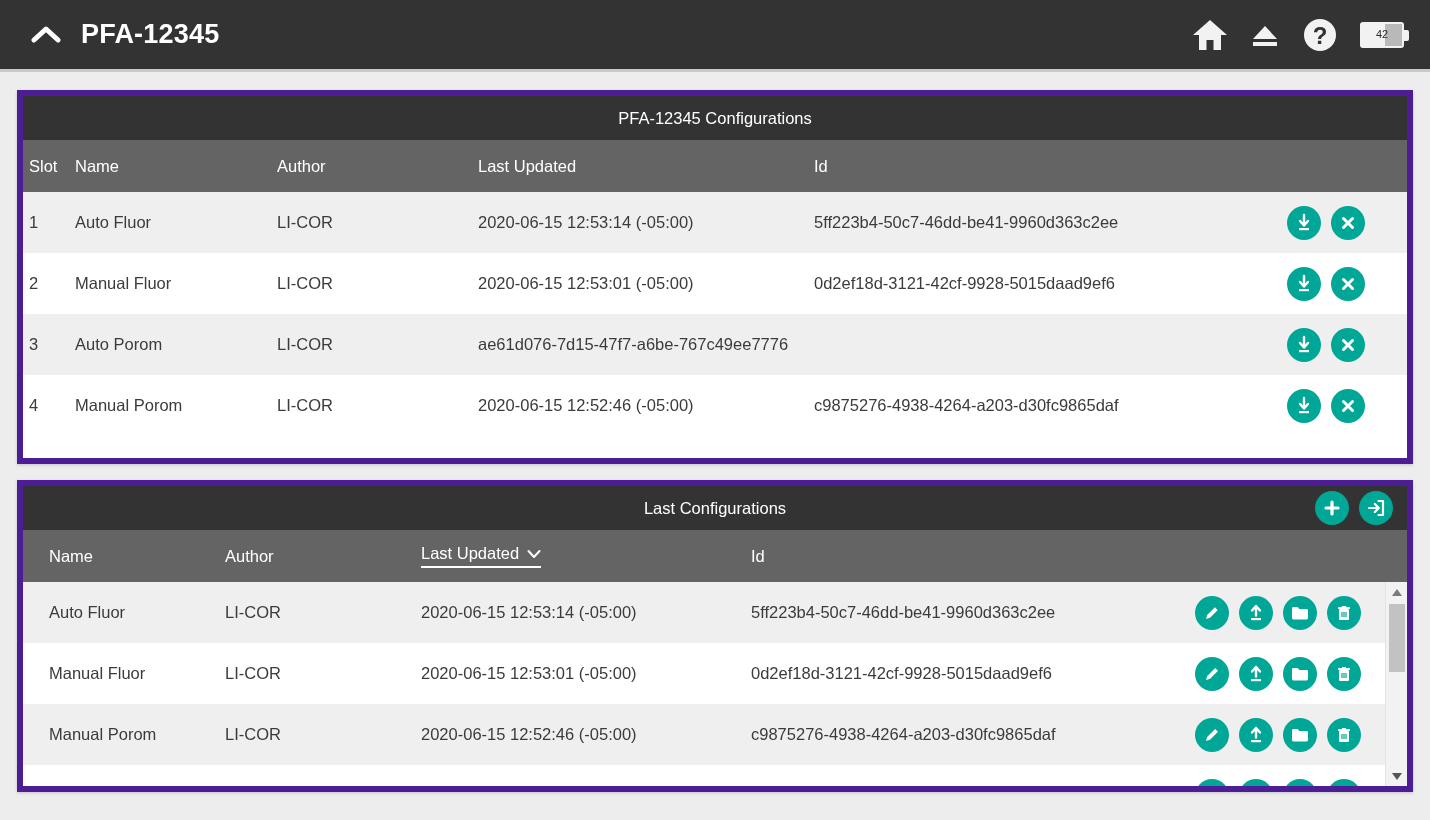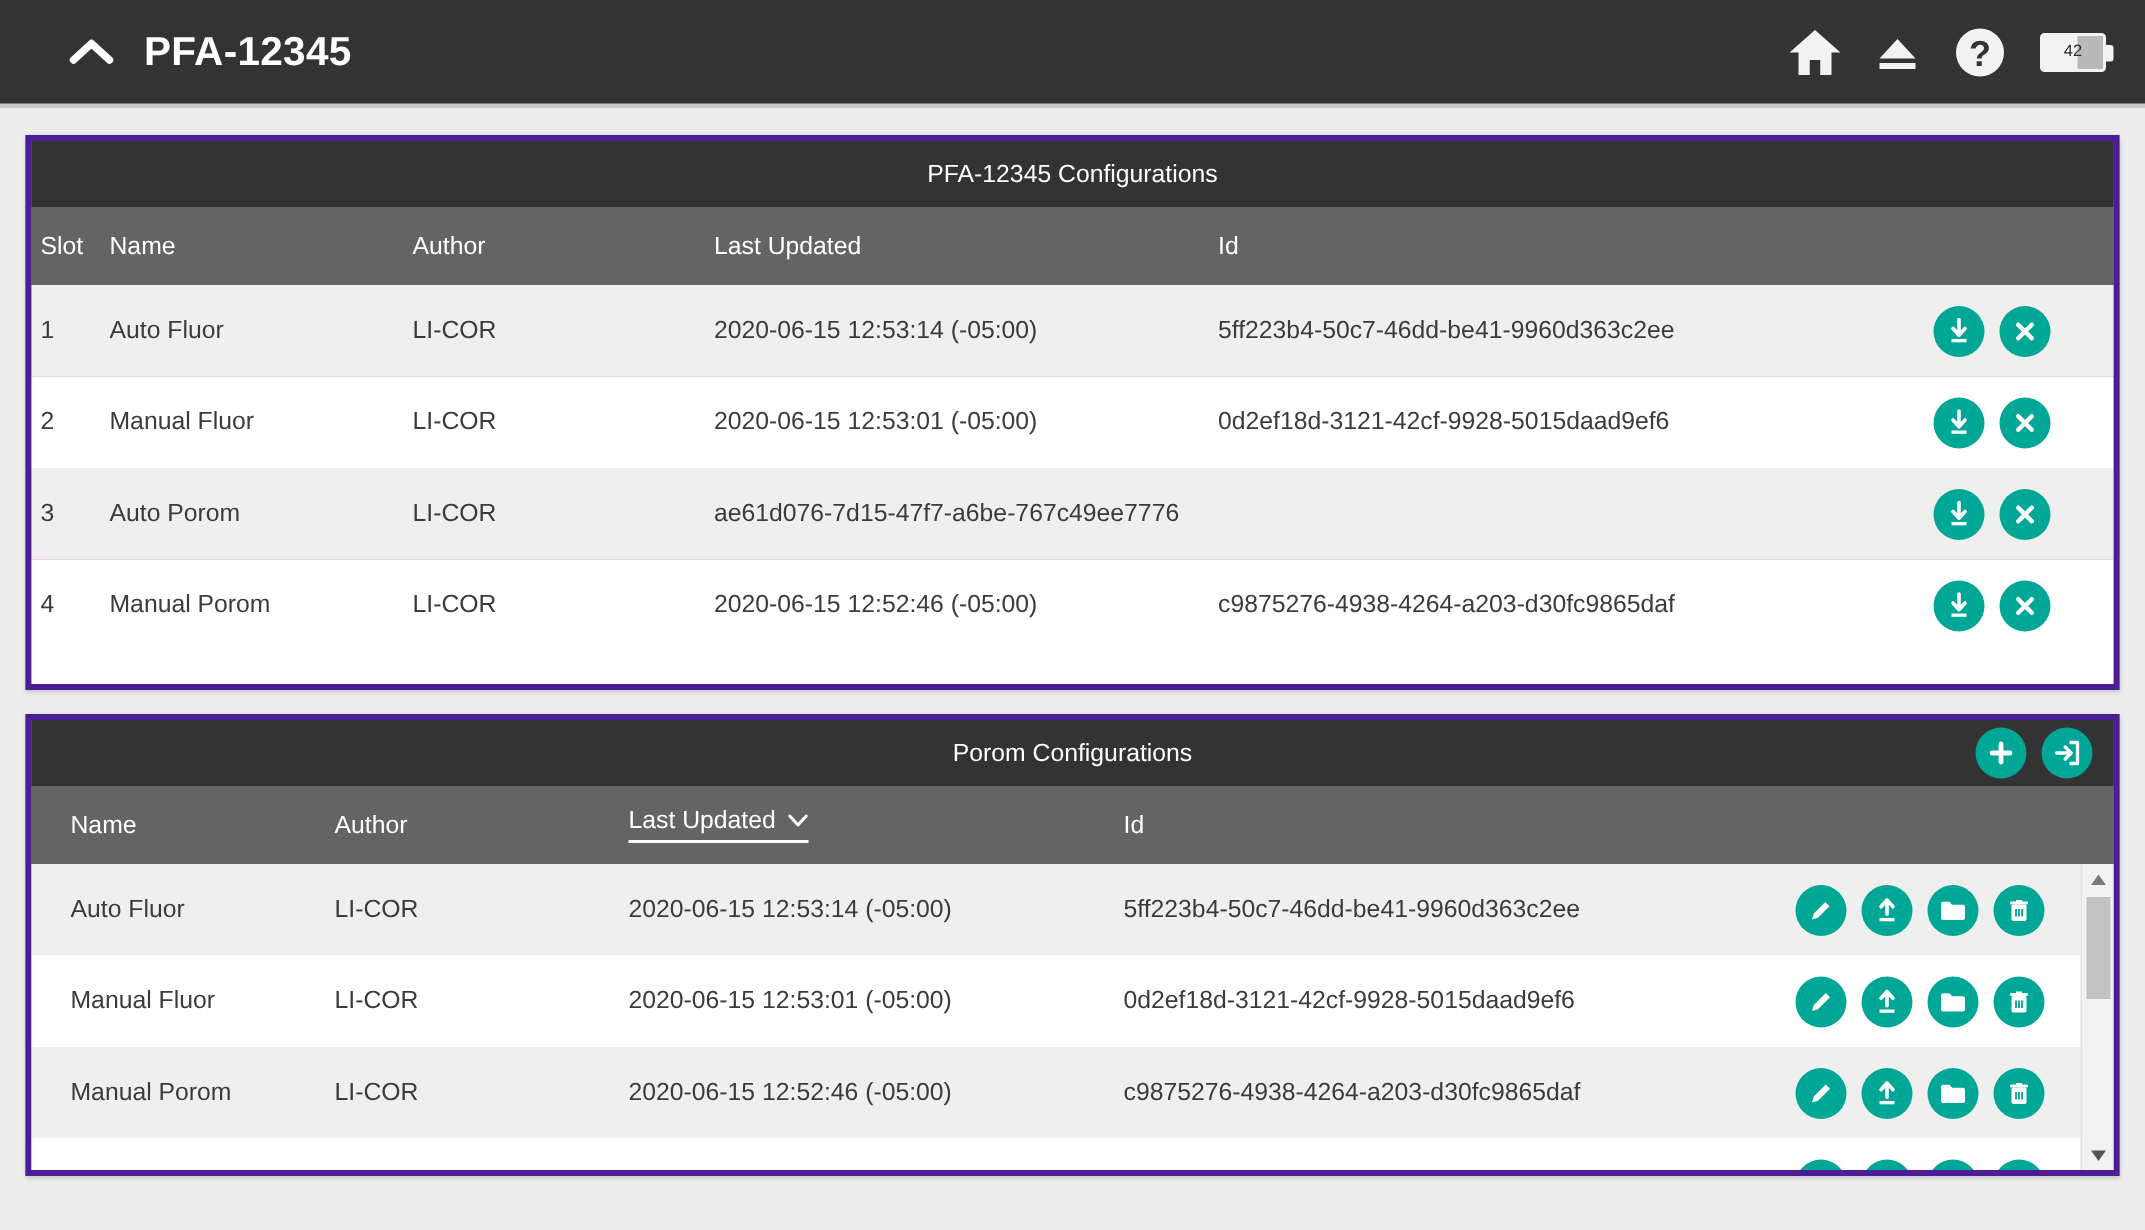--- a/index.html
+++ b/index.html
@@ -12,21 +12,21 @@
     overflow: hidden;
   }
 
   
   .appbar {
     position: relative;
     height: 72px;
     background: #333333;
     display: flex;
     align-items: center;
-    padding: 0 26px 0 46px;
+    padding: 0 26px 0 31px;
     border-bottom: 3px solid #c9c9c9;
   }
   .appbar-left { display: flex; align-items: center; gap: 20px; }
   .chevron-up-btn {
     width: 30px; height: 30px;
     display: flex; align-items: center; justify-content: center;
   }
   .chevron-up-btn svg { display: block; }
   .app-title {
     color: #ffffff;
@@ -72,22 +72,22 @@
     font-family: "Liberation Sans", sans-serif;
     line-height: 1;
   }
 
   
   .page {
     padding: 18px 17px 0 17px;
   }
 
   .card {
-    background: #d946ef;
-    border: 4px solid #4c1d95;
+    background: #000000;
+    border: 6px solid #4c1d95;
     box-shadow: 0 1px 3px rgba(0,0,0,0.18);
     margin-bottom: 16px;
   }
 
   .card-title-bar {
     position: relative;
     background: #333333;
     height: 44px;
     display: flex;
     align-items: center;
@@ -337,21 +337,21 @@
           </svg>
         </button>
       </div>
     </div>
 
     <div style="height:22px;background:#ffffff;"></div>
   </div>
 
   <div class="card t2">
     <div class="card-title-bar">
-      <span class="card-title">Porom Configurations</span>
+      <span class="card-title">Last Configurations</span>
       <div class="card-title-actions">
         <button class="tbtn">
           <svg width="20" height="20" viewBox="0 0 20 20" aria-hidden="true">
             <path d="M10 4 L10 16 M4 10 L16 10" stroke="#fff" stroke-width="3.2" stroke-linecap="round"></path>
           </svg>
         </button>
         <button class="tbtn">
           <svg width="22" height="22" viewBox="0 0 22 22" aria-hidden="true">
             <path d="M13.5 4 L18 4 L18 18 L13.5 18" fill="none" stroke="#fff" stroke-width="2.2" stroke-linecap="round" stroke-linejoin="round"></path>
             <path d="M4 11 L13 11 M9.8 7 L13.8 11 L9.8 15" fill="none" stroke="#fff" stroke-width="2.2" stroke-linecap="round" stroke-linejoin="round"></path>

